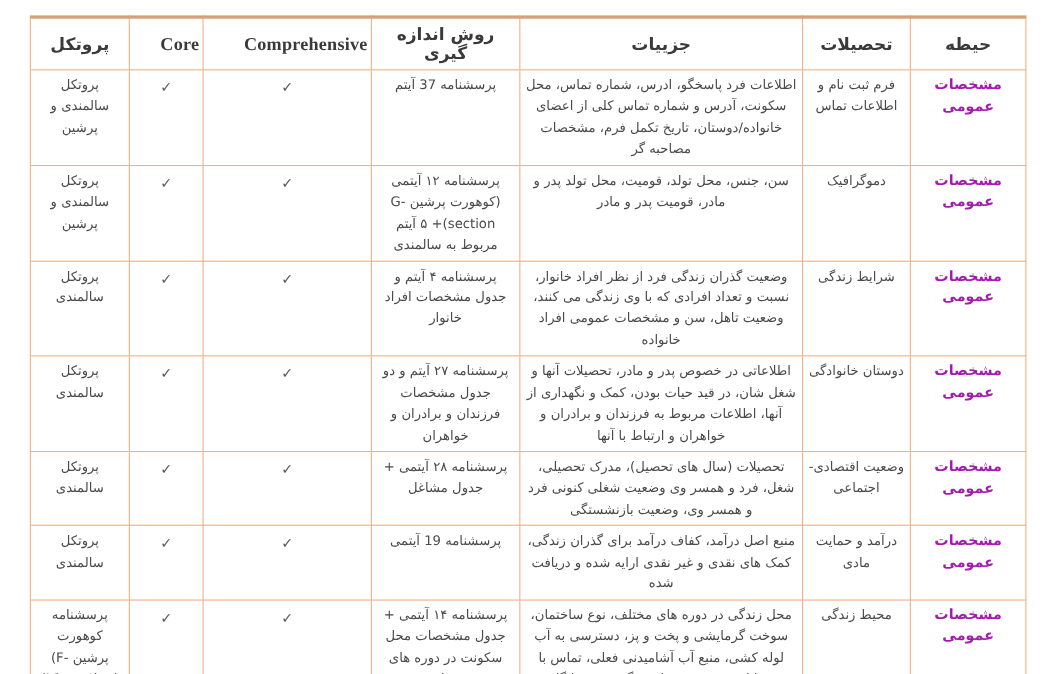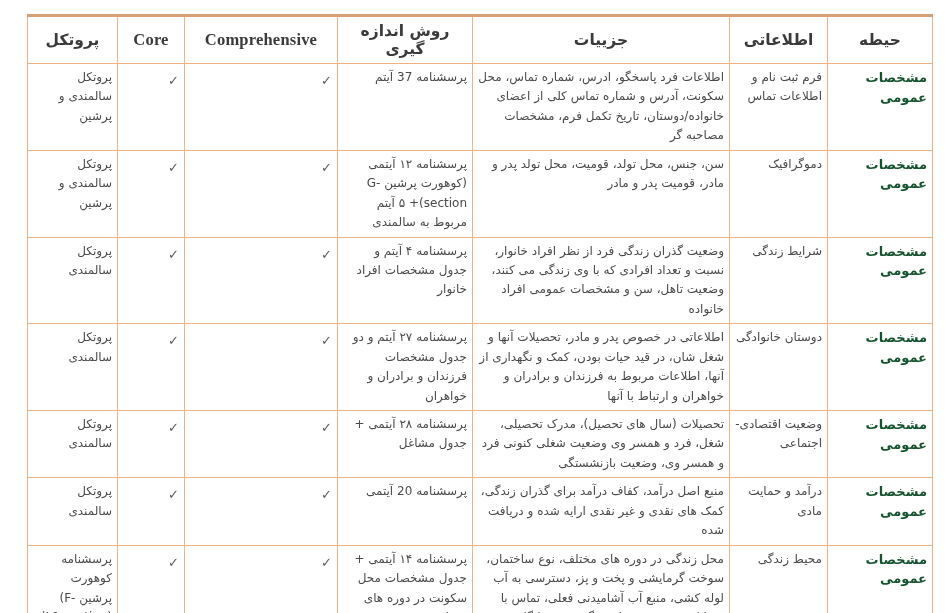--- a/index.html
+++ b/index.html
@@ -38,31 +38,31 @@
     font-weight:bold;
     color:#3a3a3a;
     vertical-align:middle;
     height:38px;
     padding:4px 3px;
   }
   .protocol-table thead th.latin{
     font-family:"Liberation Serif",serif;
     font-size:16.5px;
     letter-spacing:.2px;
+    text-align:right;
   }
   .protocol-table td{
     font-size:12px;
     line-height:1.62;
     color:#4a4a4a;
-    text-align:right;
   }
   td.domain{
     font-weight:bold;
     font-size:13px;
-    color:#14532d;
+    color:#a21caf;
     line-height:1.5;
   }
   td.check{
     font-size:13px;
     color:#5a5a5a;
     padding-top:6px;
   }
   td.pre-lines{
     white-space:pre-line;
     unicode-bidi:plaintext;
@@ -78,21 +78,21 @@
       <col style="width:98px">
       <col style="width:257px">
       <col style="width:135px">
       <col style="width:153px">
       <col style="width:67px">
       <col style="width:90px">
     </colgroup>
     <thead>
       <tr>
         <th>حیطه</th>
-        <th>اطلاعاتی</th>
+        <th>تحصیلات</th>
         <th>جزییات</th>
         <th>روش اندازه گیری</th>
         <th class="latin">Comprehensive</th>
         <th class="latin">Core</th>
         <th>پروتکل</th>
       </tr>
     </thead>
     <tbody>
         <tr style="height: 63px;">
     <td class="domain">مشخصات عمومی</td>
@@ -136,21 +136,21 @@
     <td class="details">تحصیلات (سال های تحصیل)، مدرک تحصیلی، شغل، فرد و همسر وی وضعیت شغلی کنونی فرد و همسر وی، وضعیت بازنشستگی</td>
     <td class="measure">پرسشنامه ۲۸ آیتمی + جدول مشاغل</td>
     <td class="check">✓</td>
     <td class="check">✓</td>
     <td class="protocol">پروتکل سالمندی</td>
   </tr>
         <tr style="height: 41px;">
     <td class="domain">مشخصات عمومی</td>
     <td class="sub">درآمد و حمایت مادی</td>
     <td class="details">منبع اصل درآمد، کفاف درآمد برای گذران زندگی، کمک های نقدی و غیر نقدی ارایه شده و دریافت شده</td>
-    <td class="measure">پرسشنامه 20 آیتمی</td>
+    <td class="measure">پرسشنامه 19 آیتمی</td>
     <td class="check">✓</td>
     <td class="check">✓</td>
     <td class="protocol">پروتکل سالمندی</td>
   </tr>
         <tr style="height: 142px;">
     <td class="domain">مشخصات عمومی</td>
     <td class="sub">محیط زندگی</td>
     <td class="details">محل زندگی در دوره های مختلف، نوع ساختمان، سوخت گرمایشی و پخت و پز، دسترسی به آب لوله کشی، منبع آب آشامیدنی فعلی، تماس با حیوانات، وضعیت محل زندگی و همسایگان</td>
     <td class="measure">پرسشنامه ۱۴ آیتمی + جدول مشخصات محل سکونت در دوره های مختلف</td>
     <td class="check">✓</td>

